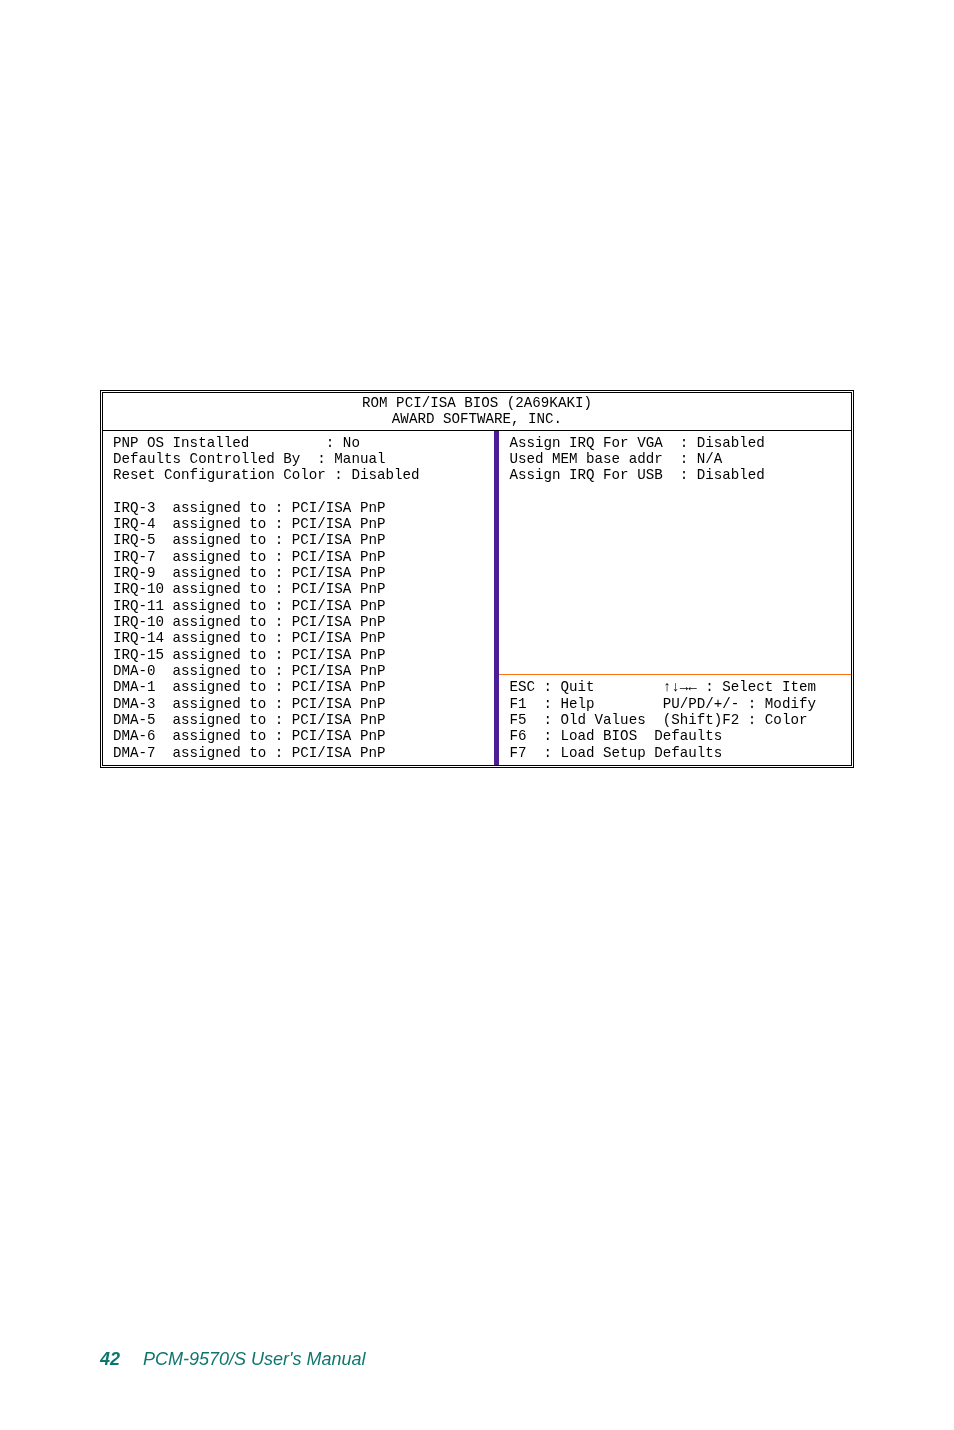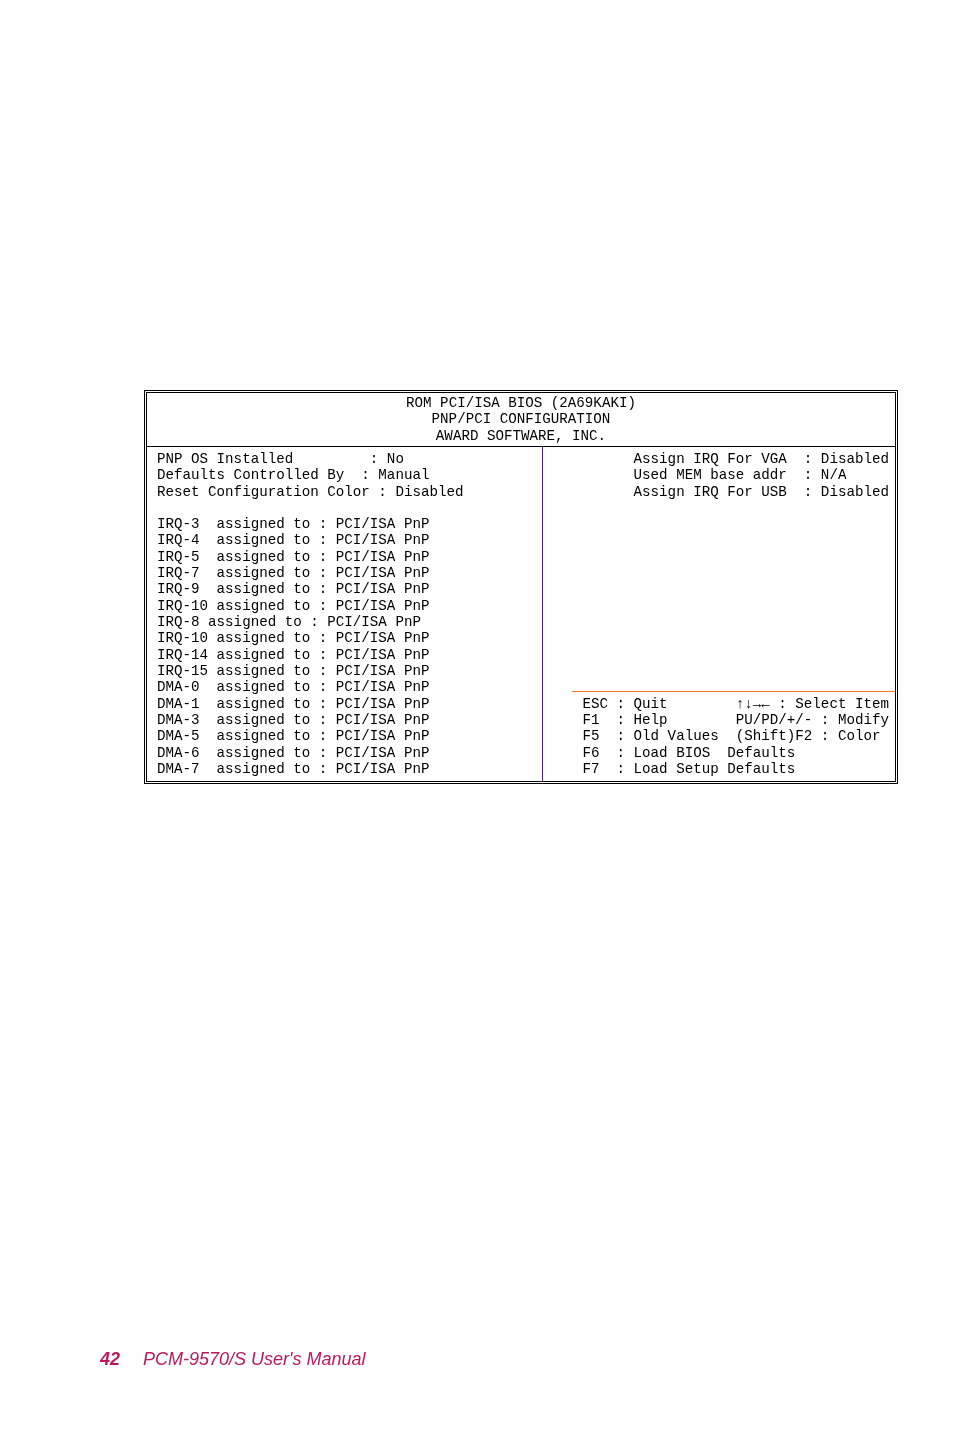--- a/index.html
+++ b/index.html
@@ -19,88 +19,85 @@
   .bios-outer {
     position: absolute;
     left: 100px;
     top: 390px;
     width: 754px;
     border: 3px double #000;
     box-sizing: border-box;
     font-size: 14.2px;
     line-height: 1.15;
     letter-spacing: 0px;
-    margin-left: 44px;
   }
   .bios-header {
     text-align: center;
     padding: 2px 0 2px 0;
     border-bottom: 1px solid #000;
   }
   .bios-body {
     display: flex;
   }
   .col-left {
     width: 53%;
-    border-right: 1px solid #4c1d95;
+    border-right: 5px solid #4c1d95;
     padding: 4px 6px 4px 10px;
     box-sizing: border-box;
   }
   .col-right {
     width: 47%;
     box-sizing: border-box;
     display: flex;
     flex-direction: column;
-    align-items: flex-end;
   }
   .right-top {
     flex: 1;
     padding: 4px 6px 4px 10px;
   }
   .right-bottom {
     border-top: 1px solid #f97316;
     padding: 4px 6px 4px 10px;
   }
   .row { white-space: pre; }
   .footer {
     position: absolute;
     left: 100px;
     bottom: 60px;
     font-family: Arial, Helvetica, sans-serif;
     font-size: 18px;
-    color: #be185d;
+    color: #0f766e;
   }
   .footer .pn { font-weight: bold; font-style: italic; margin-right: 18px; }
   .footer .title { font-style: italic; }
   .blank { height: 16px; }
 </style>
 </head>
 <body>
 
 <div class="page">
 
   <div class="bios-outer">
     <div class="bios-header">
       <div class="row">ROM PCI/ISA BIOS (2A69KAKI)</div>
-      <div class="row">PNP/PCI CONFIGURATION</div>
       <div class="row">AWARD SOFTWARE, INC.</div>
     </div>
     <div class="bios-body">
       <div class="col-left">
         <div class="row">PNP OS Installed         : No</div>
         <div class="row">Defaults Controlled By  : Manual</div>
         <div class="row">Reset Configuration Color : Disabled</div>
         <div class="blank"></div>
         <div class="row">IRQ-3  assigned to : PCI/ISA PnP</div>
         <div class="row">IRQ-4  assigned to : PCI/ISA PnP</div>
         <div class="row">IRQ-5  assigned to : PCI/ISA PnP</div>
         <div class="row">IRQ-7  assigned to : PCI/ISA PnP</div>
         <div class="row">IRQ-9  assigned to : PCI/ISA PnP</div>
         <div class="row">IRQ-10 assigned to : PCI/ISA PnP</div>
-        <div class="row">IRQ-8 assigned to : PCI/ISA PnP</div>
+        <div class="row">IRQ-11 assigned to : PCI/ISA PnP</div>
         <div class="row">IRQ-10 assigned to : PCI/ISA PnP</div>
         <div class="row">IRQ-14 assigned to : PCI/ISA PnP</div>
         <div class="row">IRQ-15 assigned to : PCI/ISA PnP</div>
         <div class="row">DMA-0  assigned to : PCI/ISA PnP</div>
         <div class="row">DMA-1  assigned to : PCI/ISA PnP</div>
         <div class="row">DMA-3  assigned to : PCI/ISA PnP</div>
         <div class="row">DMA-5  assigned to : PCI/ISA PnP</div>
         <div class="row">DMA-6  assigned to : PCI/ISA PnP</div>
         <div class="row">DMA-7  assigned to : PCI/ISA PnP</div>
       </div>

